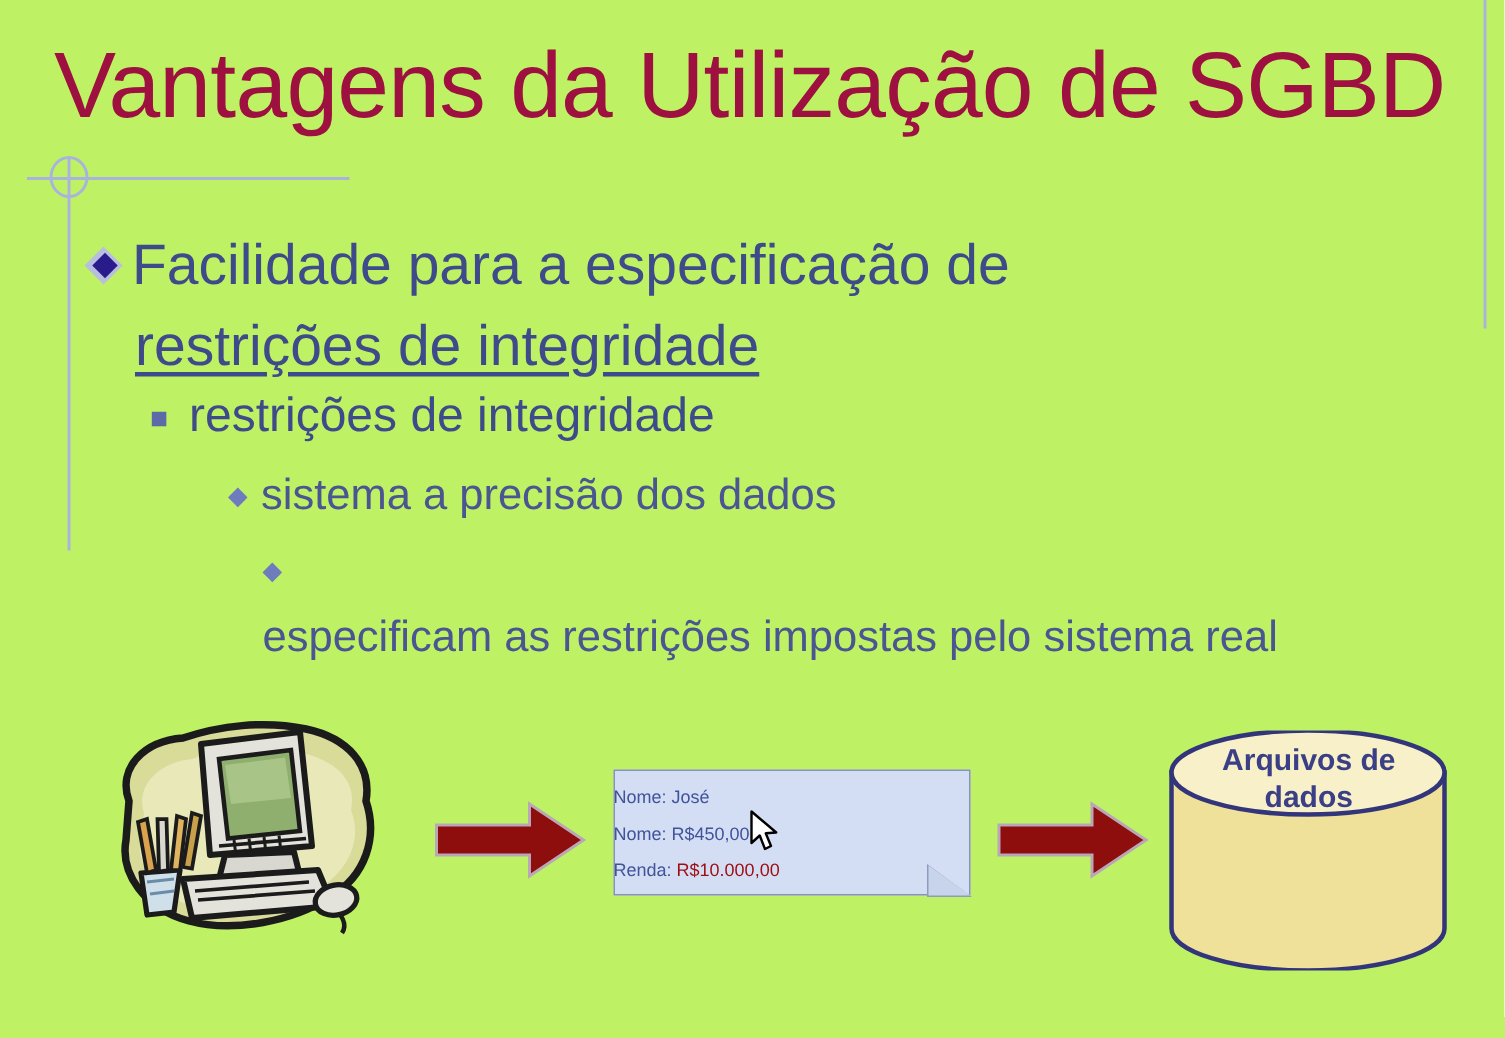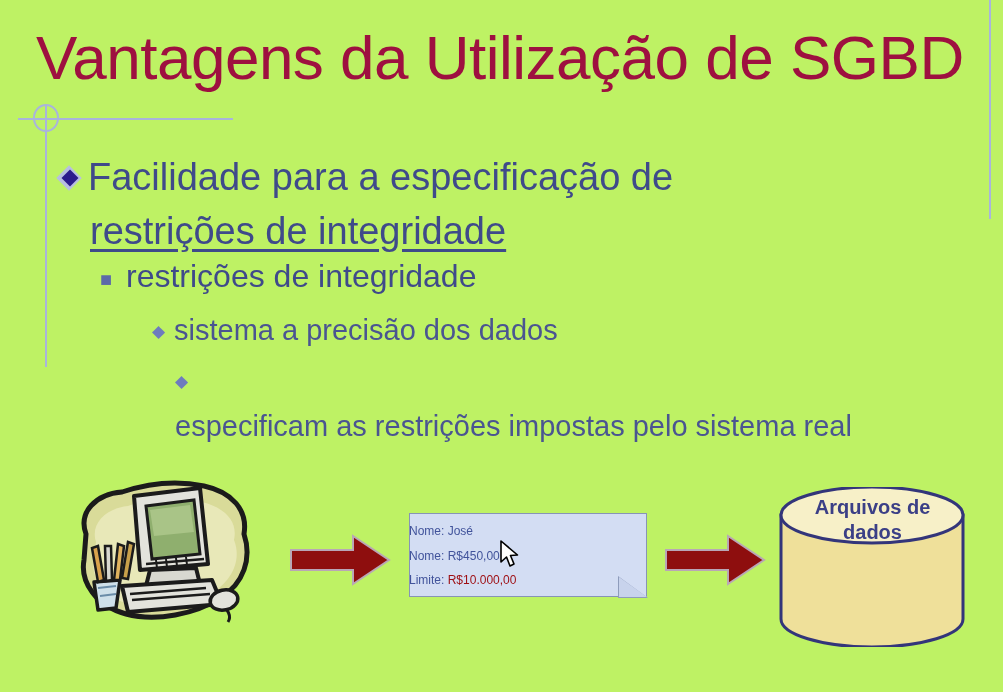--- a/index.html
+++ b/index.html
@@ -298,21 +298,21 @@
     <div class="lines">
       <div>
         <span>Nome:</span>
         <span>José</span>
       </div>
       <div>
         <span>Nome:</span>
         <span>R$450,00</span>
       </div>
       <div>
-        <span>Limite:</span>
+        <span>Renda:</span>
         <span class="amt-red">R$10.000,00</span>
       </div>
     </div>
   </div>
 
   <svg id="mouse-cursor" viewBox="0 0 22 30">
     <path d="M2 1 L2 22 L7.5 17 L11 26 L15 24 L11.5 15.5 L18.5 15 Z" fill="#FFFFFF" stroke="#000000" stroke-width="1.6" stroke-linejoin="round"></path>
   </svg>
 
   <svg class="arrow" style="left:664px; top:534px;" width="102" height="52" viewBox="0 0 102 52">

